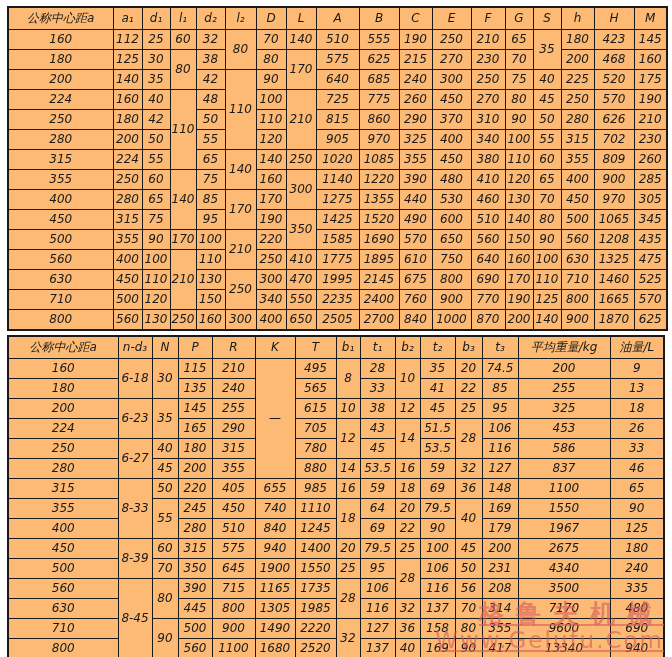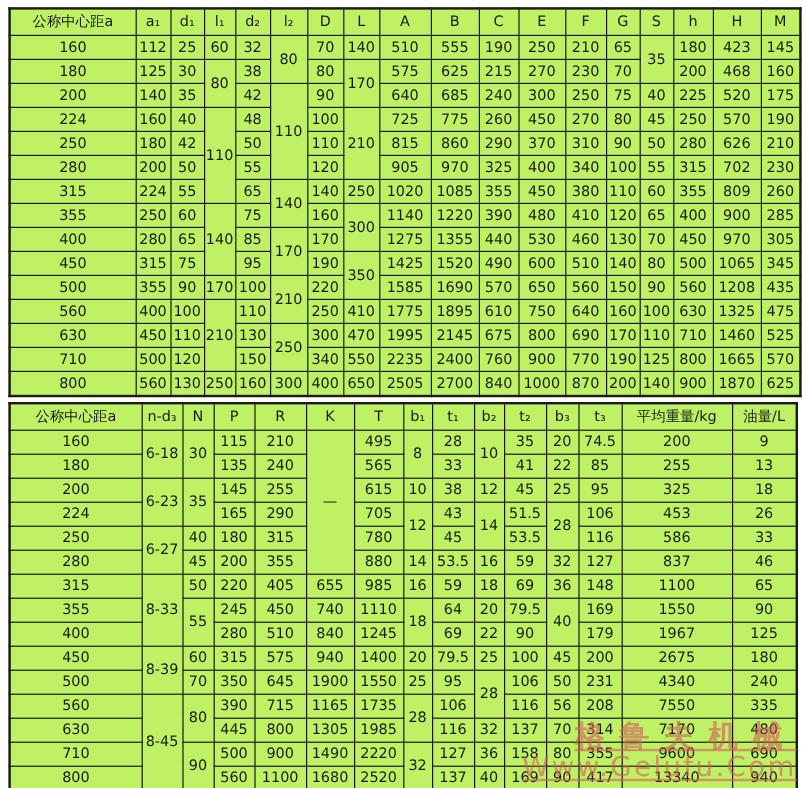--- a/index.html
+++ b/index.html
@@ -14,21 +14,22 @@
     height: 657px;
     background: #ffffff;
     box-sizing: border-box;
     padding: 6px 7px 2px 7px;
     overflow: hidden;
   }
   table.spec {
     border-collapse: collapse;
     table-layout: fixed;
     width: 658px;
-    background: #bef264;
+    background: #fdba74;
+    font-style: italic;
   }
   table.spec th, table.spec td {
     border: 1px solid #1a1a1a;
     text-align: center;
     vertical-align: middle;
     padding: 0;
     font-size: 12px;
     font-weight: normal;
     color: #1a1a1a;
     line-height: 1.05;
@@ -603,21 +604,21 @@
           <td rowspan="2">80</td>
           <td>390</td>
           <td>715</td>
           <td>1165</td>
           <td>1735</td>
           <td rowspan="2">28</td>
           <td>106</td>
           <td>116</td>
           <td>56</td>
           <td>208</td>
-          <td>7550</td>
+          <td>3500</td>
           <td>335</td>
         </tr>
         <tr>
           <td>630</td>
           <td>445</td>
           <td>800</td>
           <td>1305</td>
           <td>1985</td>
           <td>116</td>
           <td>32</td>

